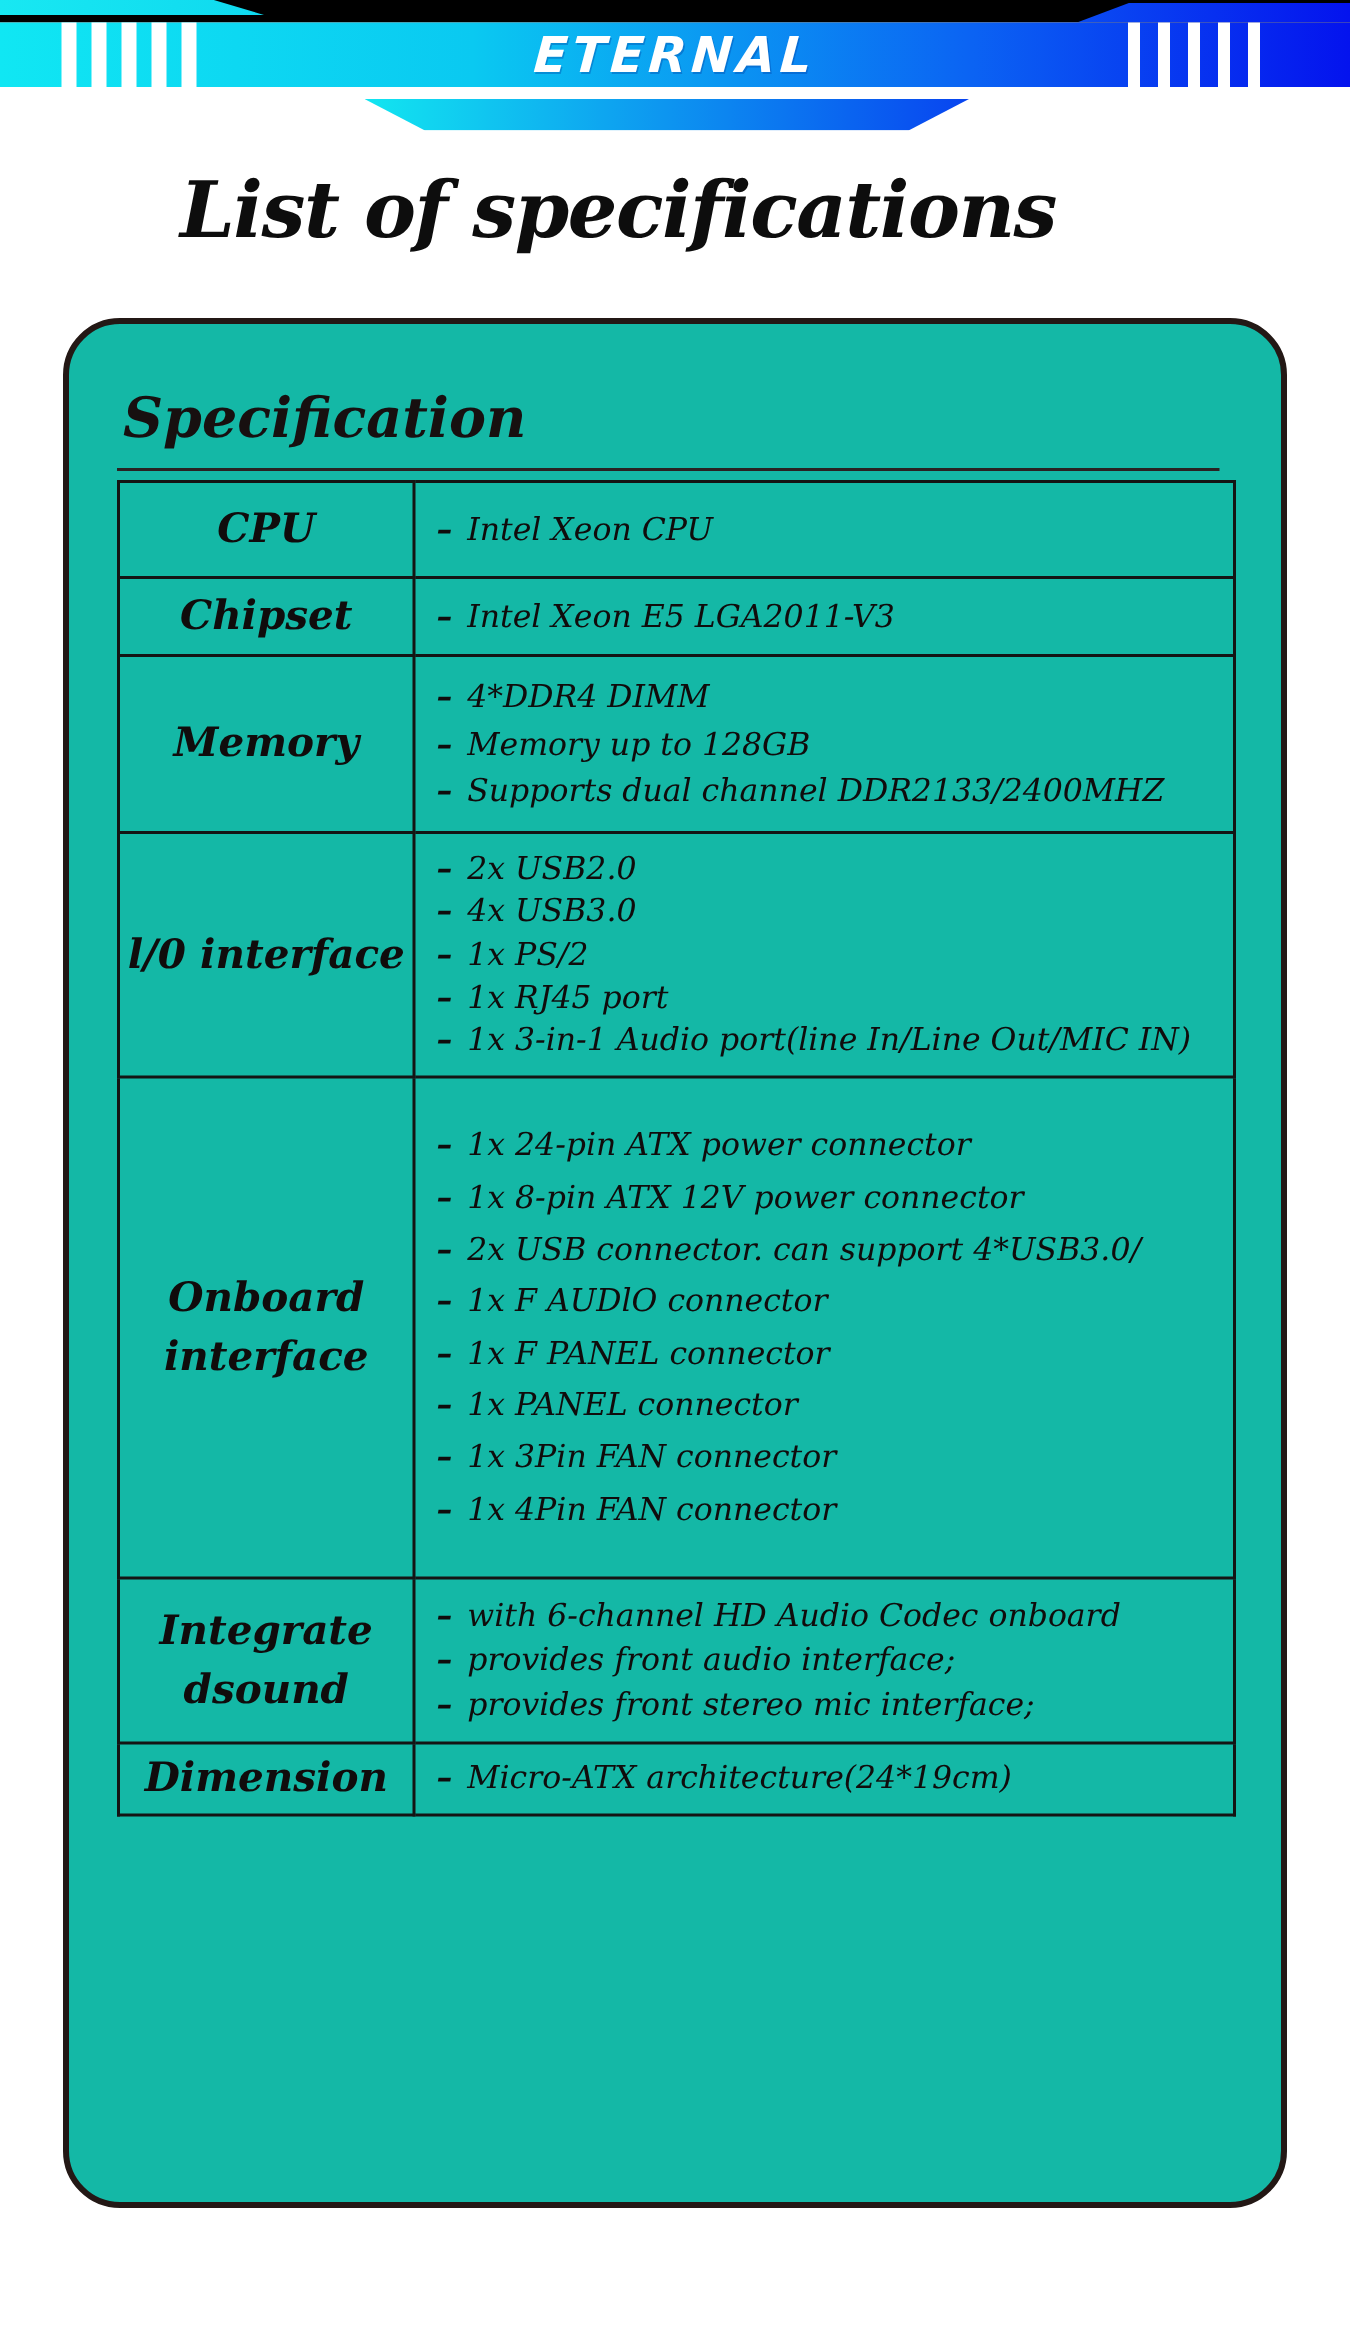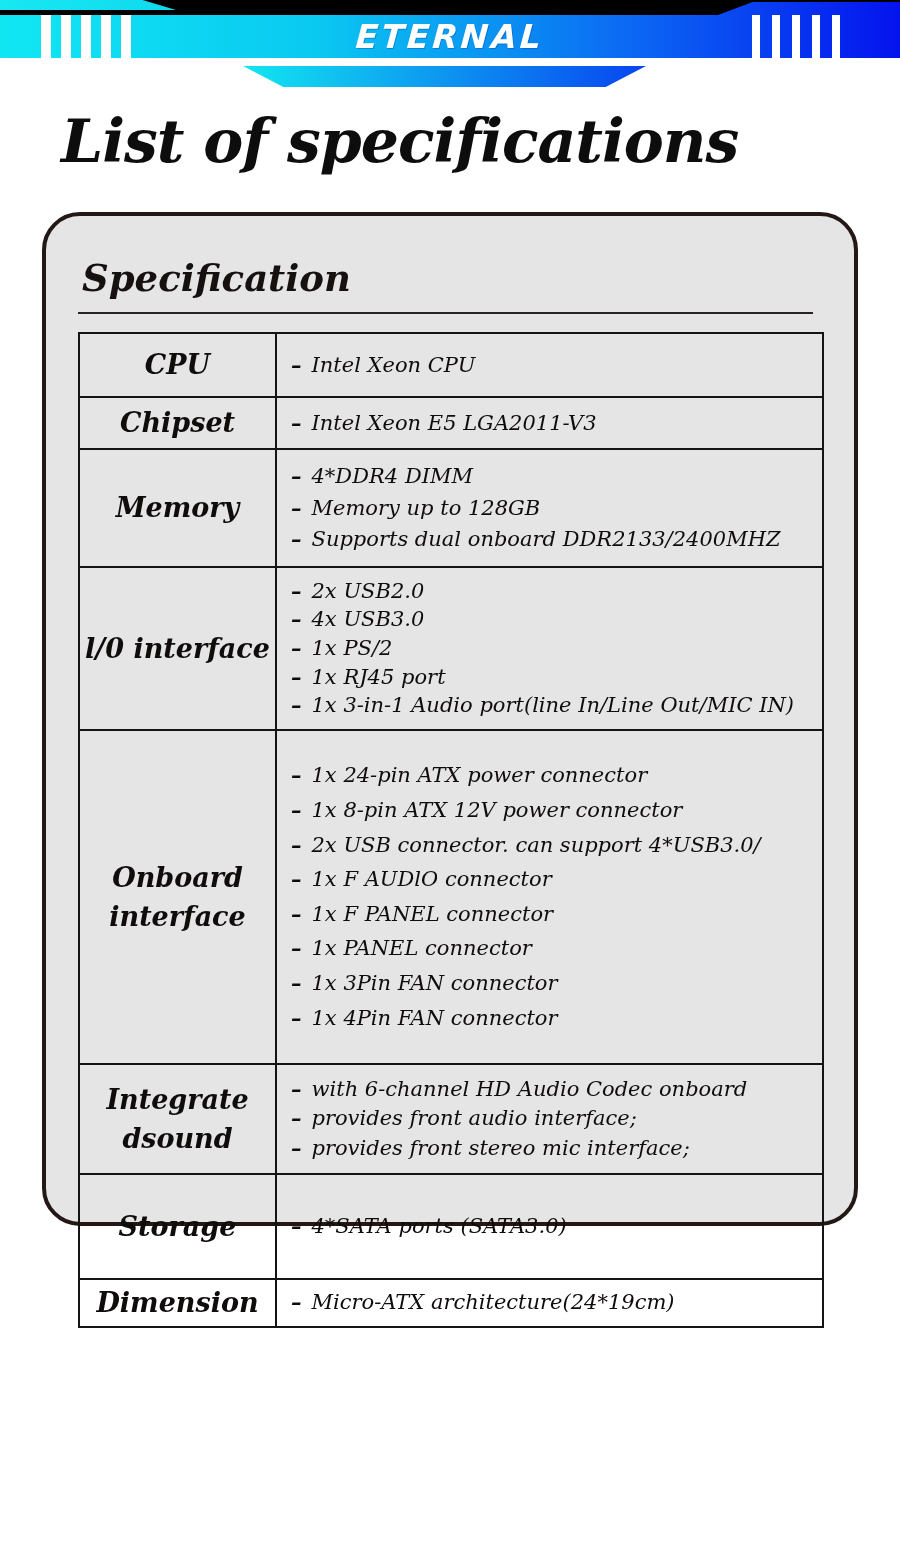--- a/index.html
+++ b/index.html
@@ -24,32 +24,32 @@
   .stripes { position:absolute; top:15px; height:43px; display:flex; gap:10px; }
   .stripes.left  { left:41px; }
   .stripes.right { left:752px; gap:12px; }
   .stripe { width:10px; height:43px; background:#ffffff; }
   .stripes.right .stripe { width:8px; }
   .banner-trapezoid { position:absolute; top:66px; left:243px; width:403px; height:21px;
                       background:linear-gradient(90deg,#12e6f0,#0844f0);
                       clip-path:polygon(0 0, 100% 0, 90% 100%, 10% 100%); }
 
   
-  .page-title { margin:8px 0 0 61px; font-size:60px; line-height:90px;
+  .page-title { margin:8px 0 0 120px; font-size:52px; line-height:90px;
                 font-weight:bold; font-style:italic; letter-spacing:-1px; color:#0d0d0d; }
 
   
-  .panel { margin:26px 42px 0 42px; height:1014px; border:4px solid #231815;
-           border-radius:38px; padding:40px 32px 0 32px; background:#e5e5e5; }
+  .panel { margin:26px 42px 0 42px; height:1260px; border:4px solid #231815;
+           border-radius:38px; padding:40px 32px 0 32px; background:#14b8a6; }
   .panel-heading { font-size:37px; font-weight:bold; font-style:italic; color:#171010;
                    margin-left:4px; }
   .panel-rule { width:735px; height:2px; background:#2a2222; margin-top:12px; }
 
   
-  table.spec { margin-top:18px; width:744px; border-collapse:collapse; table-layout:fixed; }
+  table.spec { margin-top:6px; width:744px; border-collapse:collapse; table-layout:fixed; }
   col.c-label { width:197px; }
   col.c-value { width:547px; }
   td { border:2px solid #141414; }
   td.label-cell { text-align:center; vertical-align:middle; font-size:27px;
                   font-weight:bold; font-style:italic; white-space:pre-line;
                   line-height:1.45; padding:0 2px; color:#100c0c; }
   td.value-cell { vertical-align:middle; padding:8px 8px 8px 14px; }
   .lines { display:block; }
   .spec-line { display:flex; align-items:baseline; font-size:21px; font-style:italic;
                line-height:1.22; color:#100c0c; }
@@ -130,21 +130,21 @@
               <div class="spec-line">
                 <span class="dash">–</span>
                 <span>4*DDR4 DIMM</span>
               </div>
               <div class="spec-line">
                 <span class="dash">–</span>
                 <span>Memory up to 128GB</span>
               </div>
               <div class="spec-line">
                 <span class="dash">–</span>
-                <span>Supports dual onboard DDR2133/2400MHZ</span>
+                <span>Supports dual channel DDR2133/2400MHZ</span>
               </div>
             </div>
           </td>
       </tr>
       <tr class="h160">
         <td class="label-cell">l/0 interface</td>
         <td class="value-cell">
           <div class="lines gap-xs">
               <div class="spec-line">
                 <span class="dash">–</span>
@@ -222,31 +222,20 @@
                 <span class="dash">–</span>
                 <span>provides front audio interface;</span>
               </div>
               <div class="spec-line">
                 <span class="dash">–</span>
                 <span>provides front stereo mic interface;</span>
               </div>
             </div>
           </td>
       </tr>
-      <tr class="h105">
-        <td class="label-cell">Storage</td>
-        <td class="value-cell">
-          <div class="lines">
-              <div class="spec-line">
-                <span class="dash">–</span>
-                <span>4*SATA ports (SATA3.0)</span>
-              </div>
-            </div>
-          </td>
-      </tr>
       <tr class="h48">
         <td class="label-cell">Dimension</td>
         <td class="value-cell">
           <div class="lines">
               <div class="spec-line">
                 <span class="dash">–</span>
                 <span>Micro-ATX architecture(24*19cm)</span>
               </div>
             </div>
           </td>

